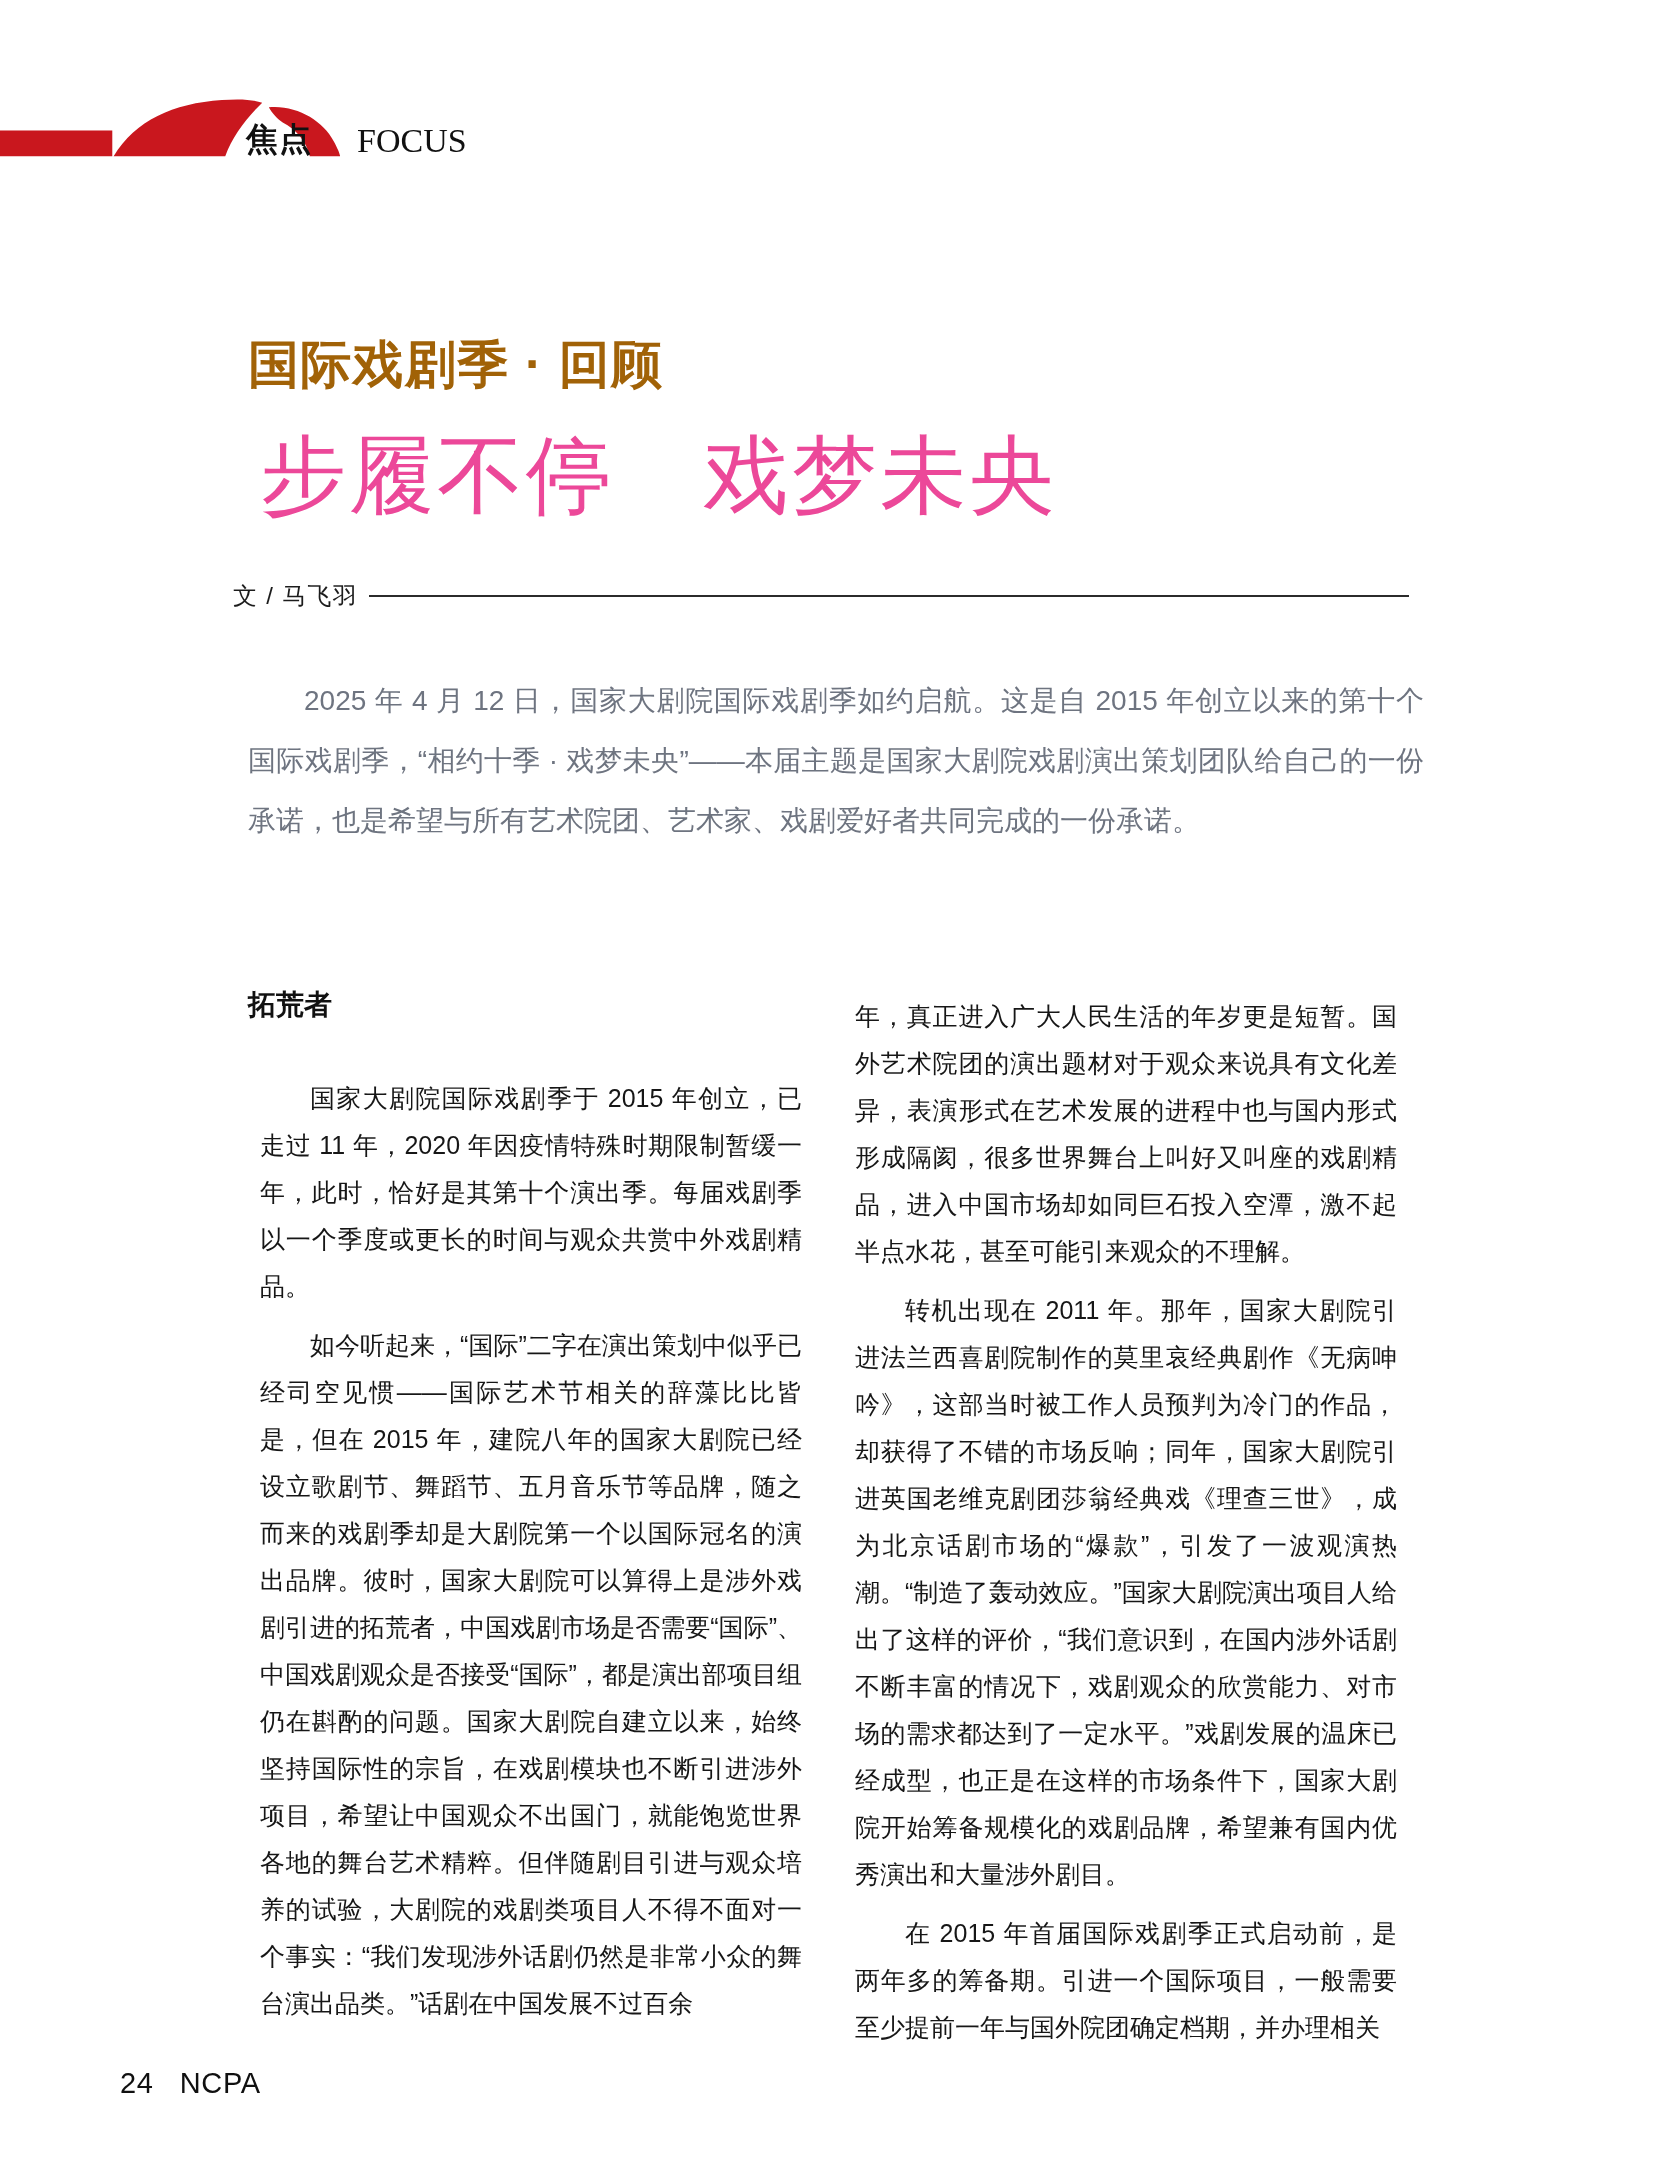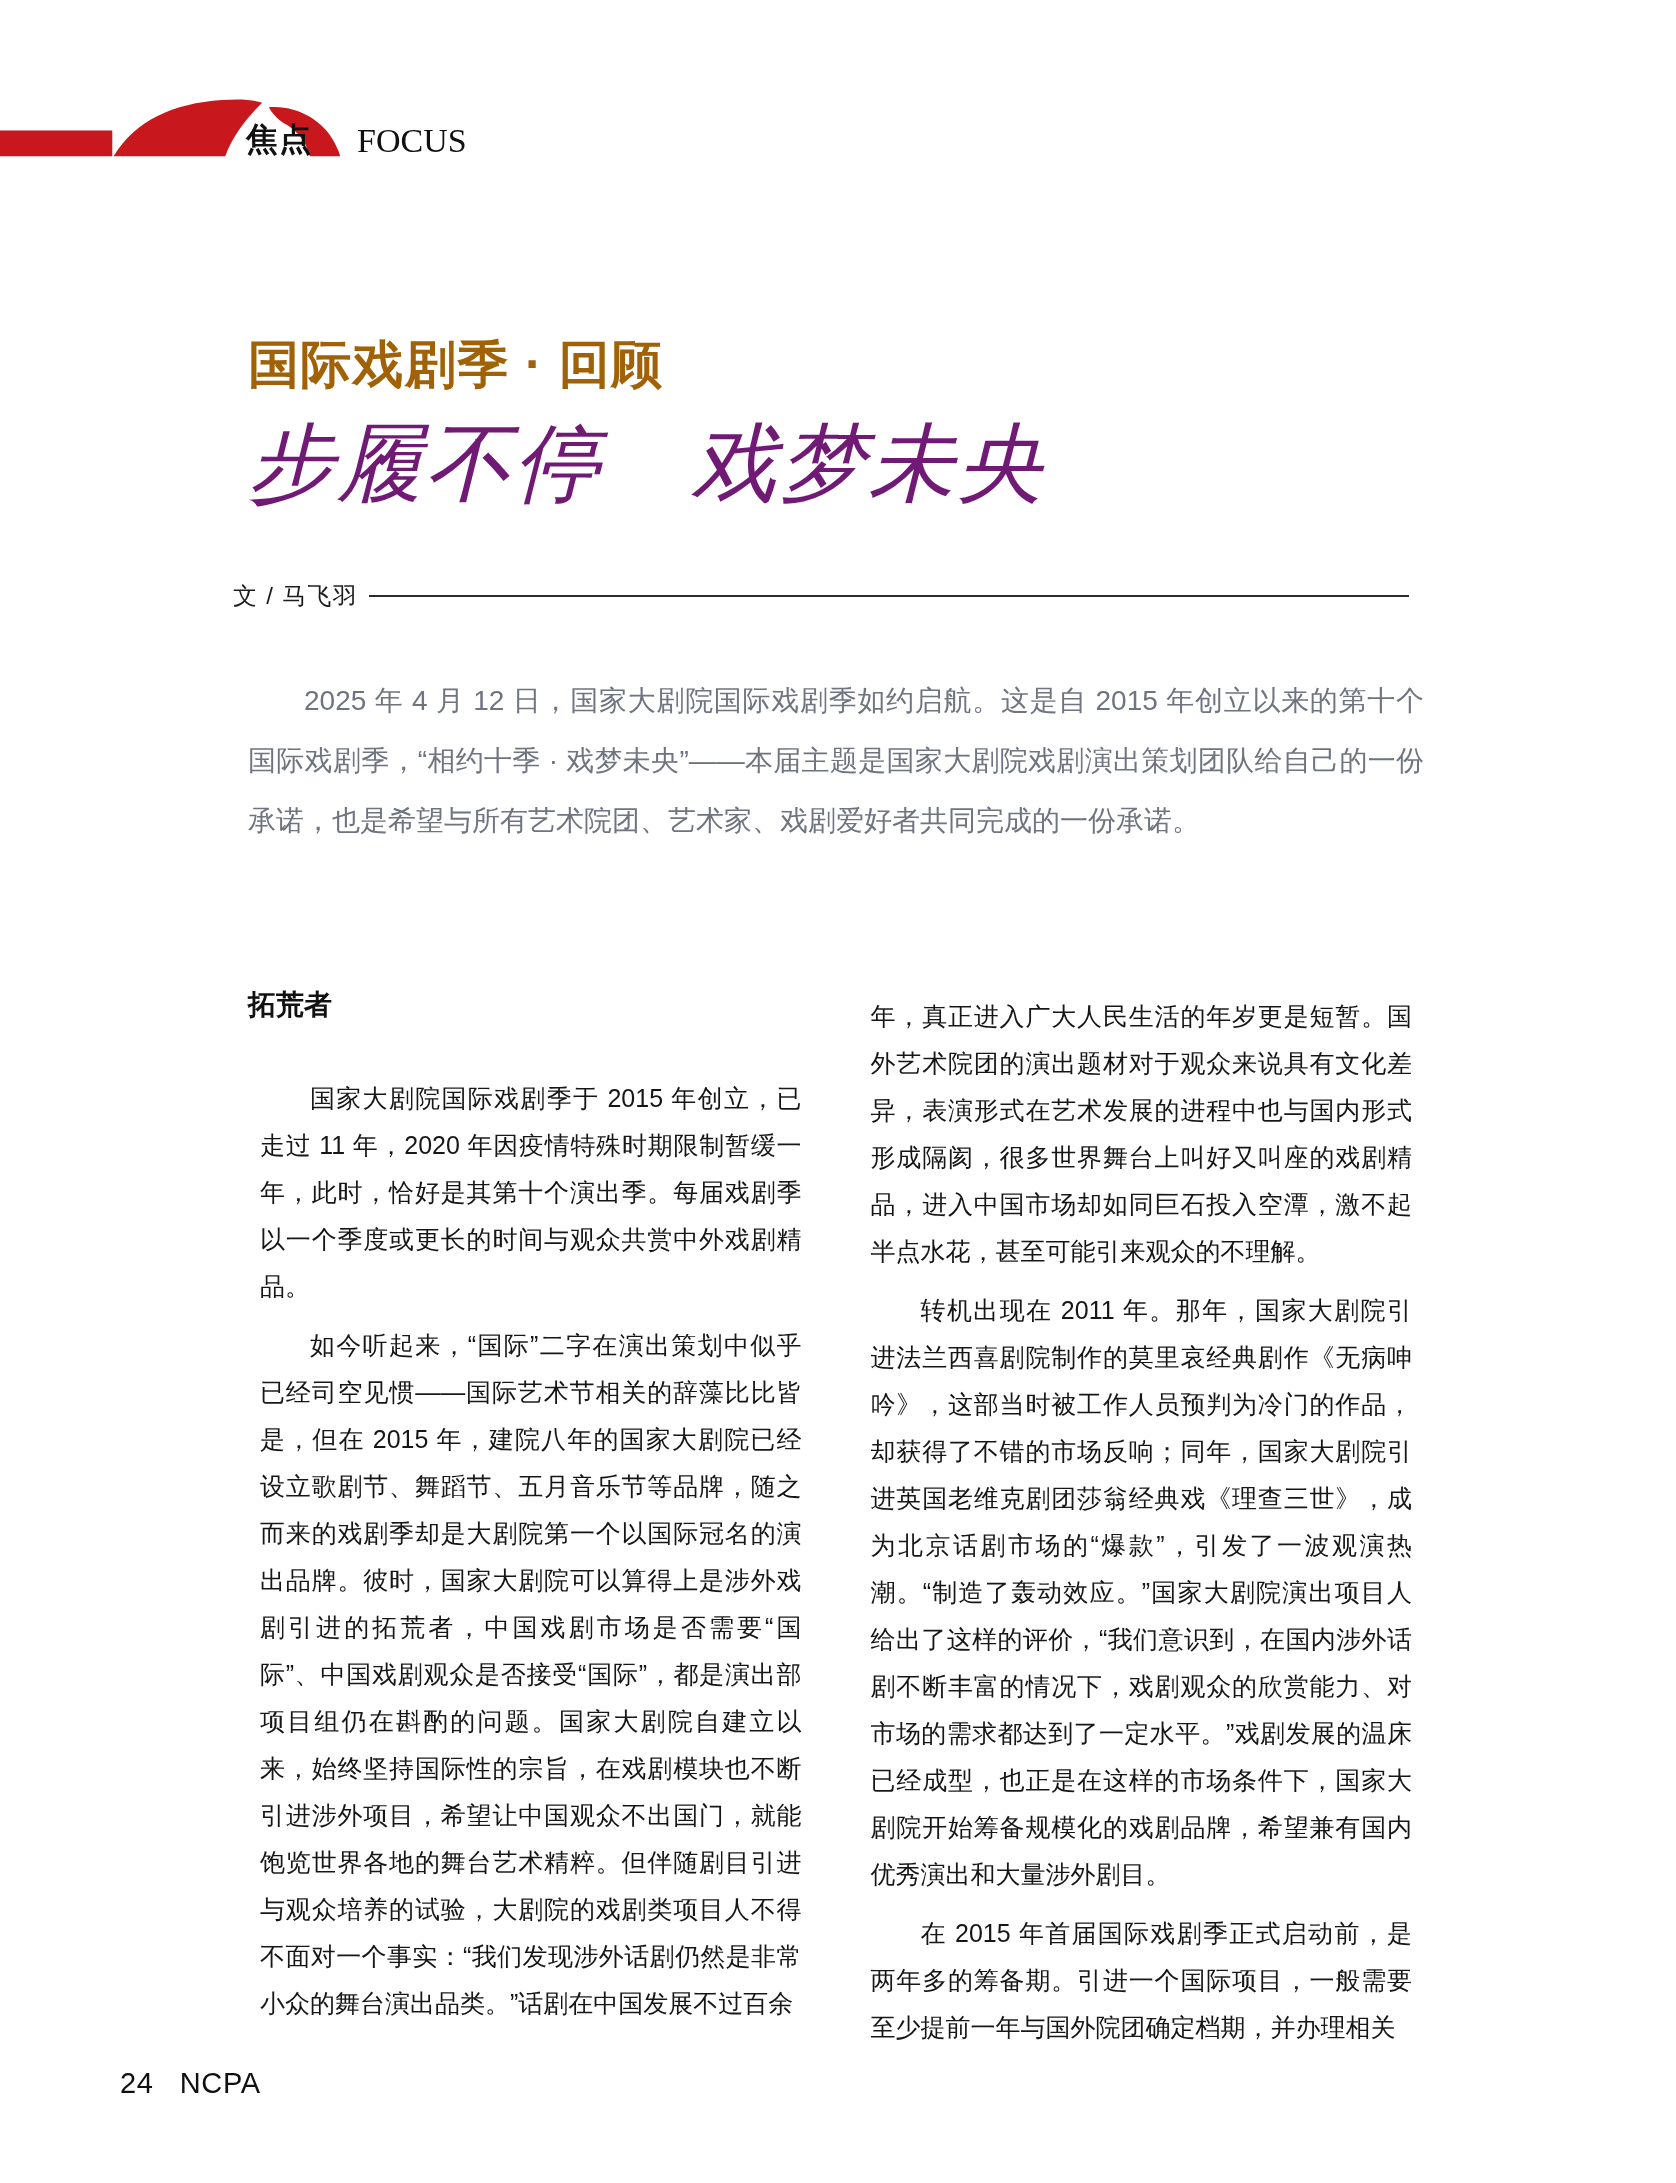--- a/index.html
+++ b/index.html
@@ -47,29 +47,28 @@
     left: 248px; top: 338px;
     font-size: 51px;
     line-height: 53px;
     font-weight: 700;
     letter-spacing: 1.3px;
     color: #a16207;
   }
   .title {
     position: absolute;
     left: 248px; top: 421px;
-    margin: 0;
+    margin: 12px;
     font-family: "Liberation Serif", serif;
     font-weight: 400;
     font-size: 86px;
     line-height: 86px;
     letter-spacing: 2.6px;
-    color: #701a75;
+    color: #ec4899;
     white-space: nowrap;
-    font-style: italic;
   }
 
   
   .byline-row {
     position: absolute;
     left: 233px; top: 581px;
     width: 1176px;
     display: flex;
     align-items: center;
     text-align: center;
@@ -100,21 +99,21 @@
     text-indent: 2em;
     color: #6e7480;
   }
 
   
   .columns {
     position: absolute;
     left: 248px; top: 981px;
     width: 1176px;
     display: flex;
-    gap: 45px;
+    gap: 29px;
   }
   .col { width: 566px; }
   .sec-heading {
     margin: 0 0 47px 0;
     font-size: 28px;
     line-height: 47px;
     font-weight: 700;
     color: #111111;
   }
   .body-p {

